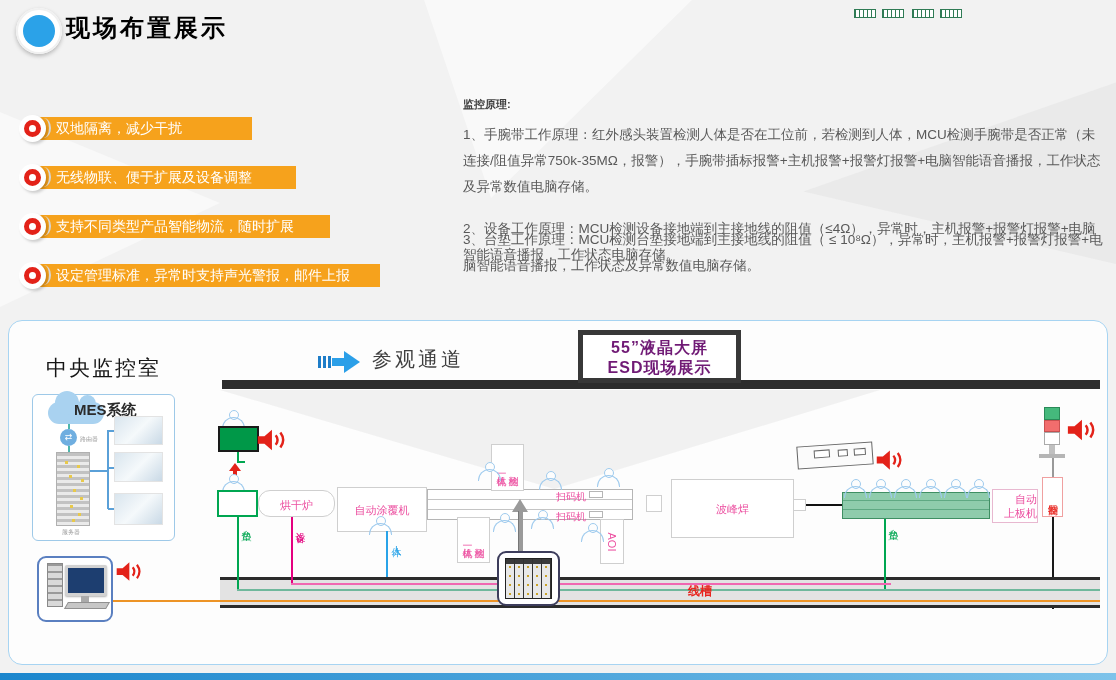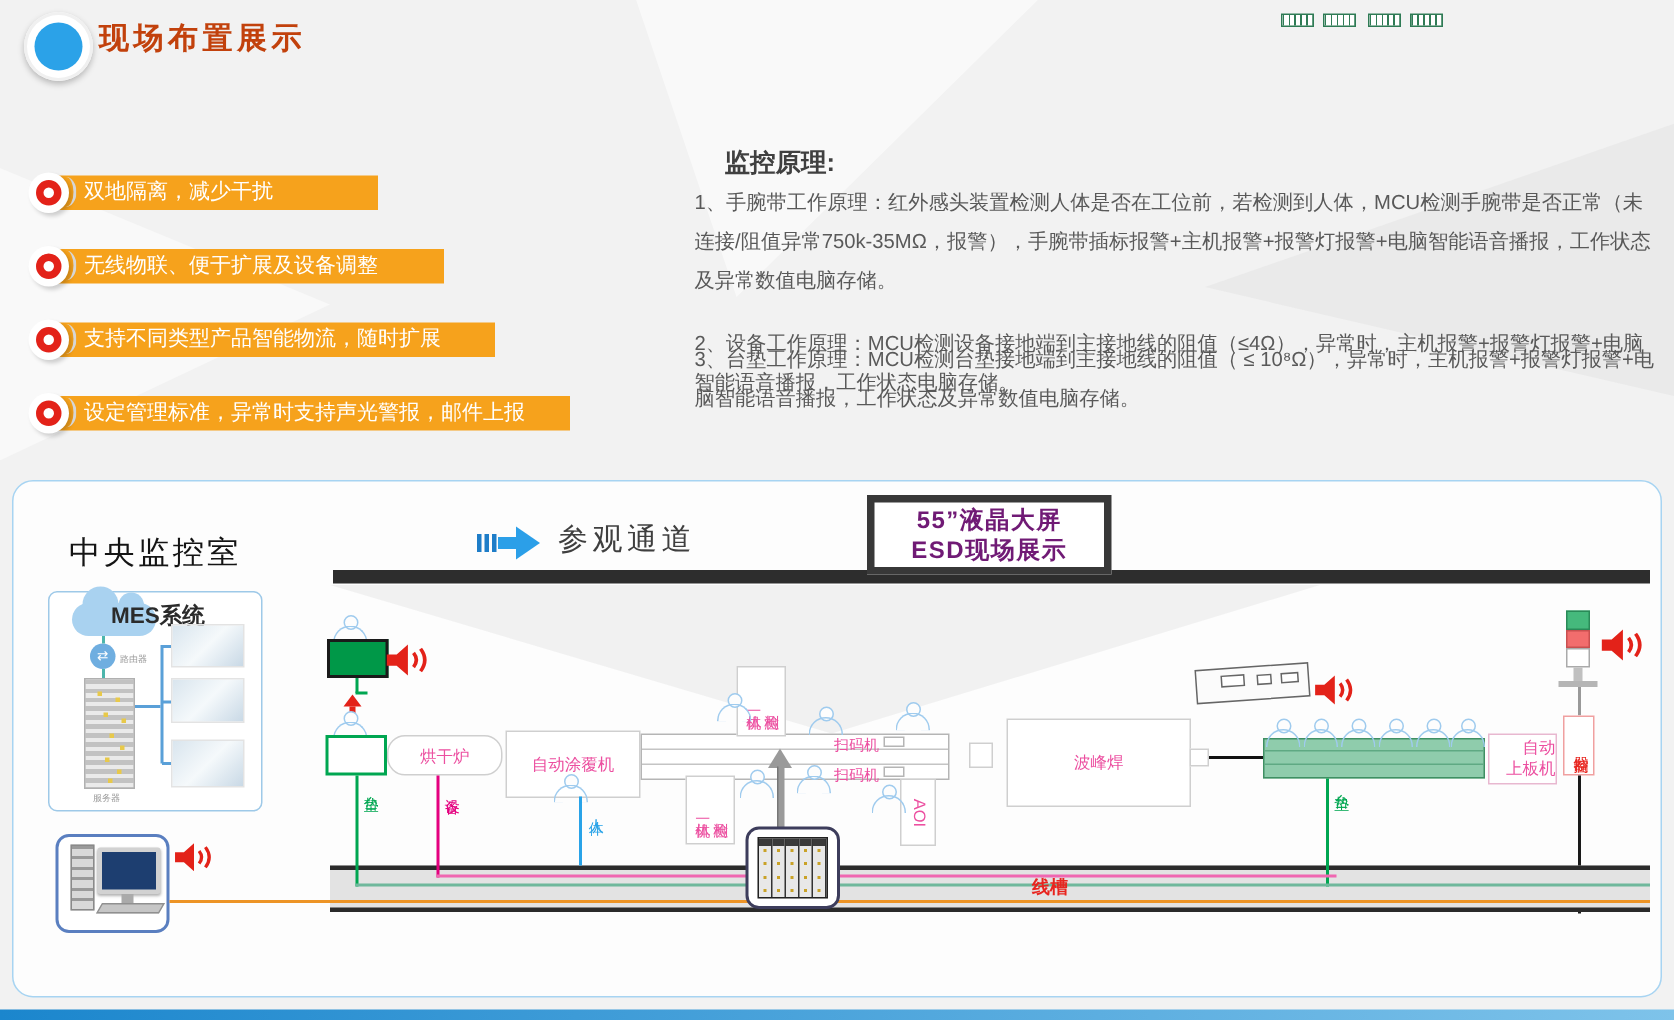--- a/index.html
+++ b/index.html
@@ -6,34 +6,34 @@
   body { font-family:"Liberation Sans","DejaVu Sans",sans-serif; background:#e9e9e9; }
   #stage { position:relative; width:1116px; height:680px; background:#f2f2f2; overflow:hidden; }
   .abs { position:absolute; }
   .deco { position:absolute; pointer-events:none; }
 
   
   .title-icon { left:16px; top:8px; width:46px; height:46px; border-radius:50%;
     background:#fff; box-shadow:0 2px 4px rgba(0,0,0,.25), inset 0 0 0 2px #f0f0f0; }
   .title-icon i { position:absolute; left:7px; top:7px; width:32px; height:32px; border-radius:50%;
     background:#2BA2E8; display:block; }
-  .page-title { left:66px; top:12px; font-size:20px; font-weight:bold; color:#c2410c; letter-spacing:3px; }
+  .page-title { left:66px; top:12px; font-size:24px; font-weight:bold; color:#000000; letter-spacing:3px; }
 
   
   .feature { position:absolute; height:23px; background:#F6A21C; color:#fff; font-size:14px;
-    line-height:23px; padding-left:26px; white-space:nowrap;font-family:Liberation Serif, serif; }
+    line-height:23px; padding-left:26px; white-space:nowrap; }
   .bullet { position:absolute; left:-11px; top:-2px; width:27px; height:27px; border-radius:50%;
     background:#fff; box-shadow:2px 2px 3px rgba(0,0,0,.18); }
   .bullet::before { content:""; position:absolute; left:5px; top:5px; width:7px; height:7px;
     border:5px solid #E32219; border-radius:50%; }
   .bullet::after { content:""; position:absolute; right:-5px; top:3px; width:12px; height:20px;
     border-right:2px solid #d6d6d6; border-radius:50%; }
 
   
-  .principle-h { left:463px; top:97px; font-size:17px; font-weight:bold; color:#404040;margin-left:20px; }
+  .principle-h { left:463px; top:97px; font-size:11px; font-weight:bold; color:#404040; }
   .principle-p { position:absolute; left:463px; width:640px; font-size:13.5px; line-height:26px; color:#595959; }
 
   
   .panel { left:8px; top:320px; width:1100px; height:345px; background:#fdfdfd;
     border:1.5px solid #A7D4F2; border-radius:14px; }
 
   .room-label { left:46px; top:354px; font-size:21px; color:#141414; letter-spacing:2px; font-weight:500; }
   .walk-label { left:372px; top:346px; font-size:20px; color:#3f3f3f; letter-spacing:3px; }
 
   .mes-box { left:32px; top:394px; width:143px; height:147px; background:#fff;

